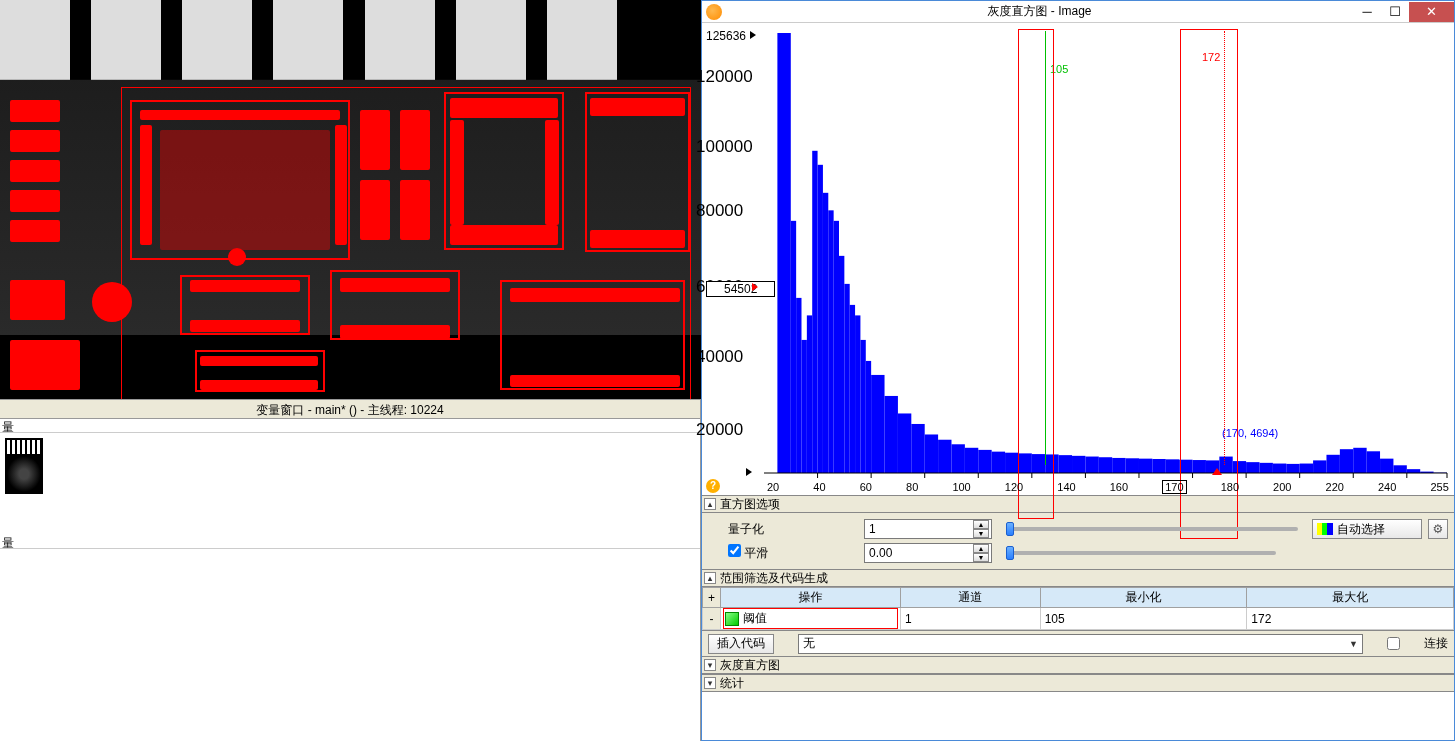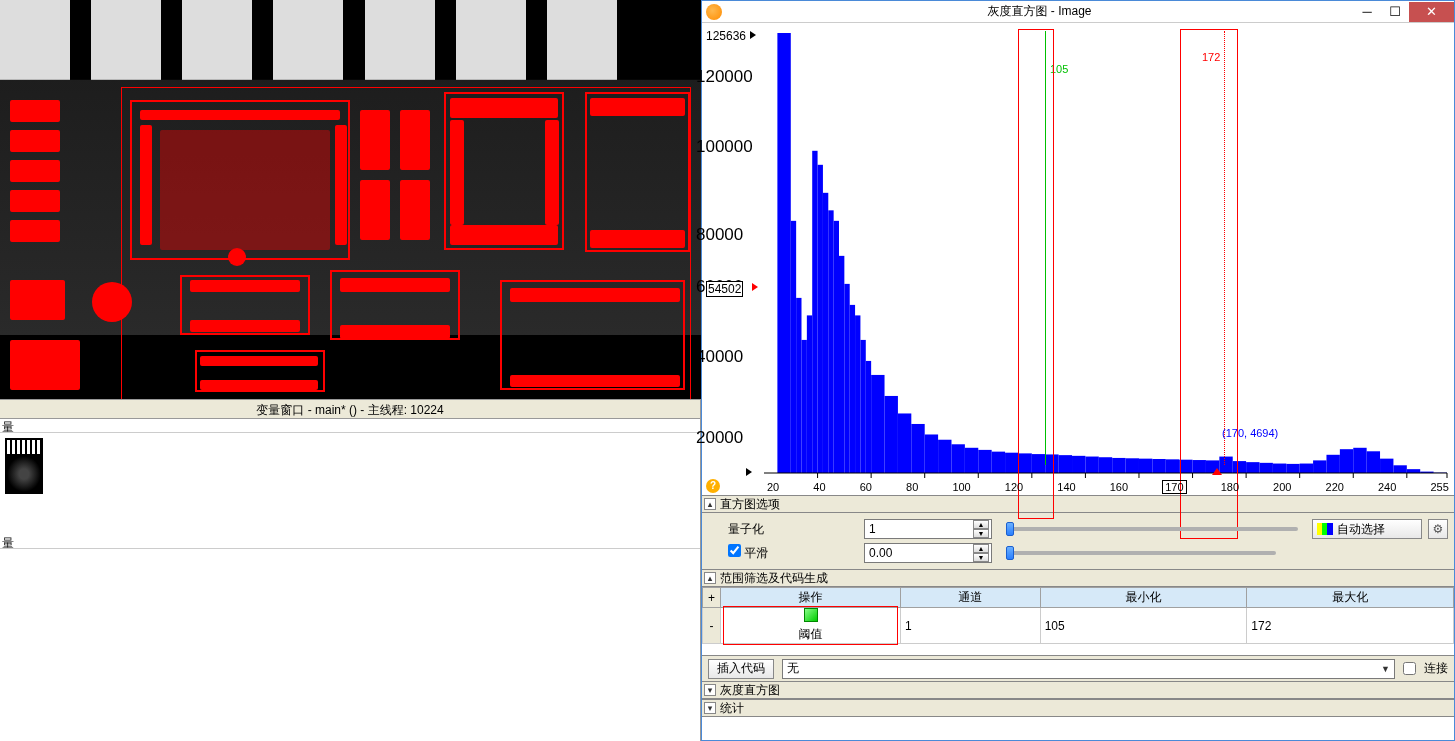--- a/index.html
+++ b/index.html
@@ -25,21 +25,21 @@
 .title-bar { height:22px; background:#fff; display:flex; align-items:center; border-bottom:1px solid #ccc; }
 .title-icon { width:16px; height:16px; margin:0 4px; border-radius:50%; background:radial-gradient(circle at 40% 40%, #ffb84d, #ff8c00); position:relative; }
 .title-text { flex:1; text-align:center; color:#000; }
 .win-btns { display:flex; }
 .win-btn { width:28px; height:20px; display:flex; align-items:center; justify-content:center; font-family:Arial; font-size:13px; cursor:pointer; }
 .win-btn.close { background:#c75050; color:#fff; width:45px; }
 
 .chart-area { position:relative; width:752px; height:472px; background:#fff; }
 .chart-svg { position:absolute; left:0; top:0; }
 .y-max-label { position:absolute; left:706px; top:22px; color:#000; }
-.y-cursor-box { position:absolute; left:706px; top:258px; border:1px solid #000; padding:0 1px; background:#fff; color:#000; }
+.y-cursor-box { position:absolute; left:706px; top:258px; border:1px solid #000; padding:0 17px; background:#fff; color:#000; }
 .y-cursor-arrow { position:absolute; left:752px; top:260px; width:0; height:0; border-left:6px solid red; border-top:4px solid transparent; border-bottom:4px solid transparent; }
 .x-axis-labels { position:absolute; left:65px; bottom:0; right:5px; height:16px; display:flex; justify-content:space-between; color:#000; align-items:center; }
 .x-tick { font-size:11px; }
 .x-cursor-box { border:1px solid #000; padding:0 2px; }
 .green-line { position:absolute; top:8px; bottom:30px; width:1px; background:#00c000; }
 .green-label { position:absolute; color:#00c000; top:40px; font-size:11px; }
 .red-dotted { position:absolute; top:8px; bottom:30px; width:0; border-left:1px dotted red; }
 .red-label { position:absolute; color:red; top:28px; font-size:11px; }
 .red-rect-annot { position:absolute; border:1px solid red; }
 .coord-label { position:absolute; color:#0000ff; font-size:11px; }
@@ -62,26 +62,26 @@
 .auto-icon { width:16px; height:12px; background:linear-gradient(90deg,#ff0 0 30%,#0f0 30% 60%,#00f 60% 100%); }
 .gear-btn { width:20px; height:20px; border:1px solid #888; background:linear-gradient(#fff,#e8e8e8); display:flex; align-items:center; justify-content:center; cursor:pointer; }
 .gear-icon::before { content:"⚙"; color:#555; }
 
 .table-wrap { background:#fff; }
 .tbl { width:100%; border-collapse:collapse; }
 .tbl th { background:#d6e9f8; border:1px solid #a0a0a0; height:20px; font-weight:normal; text-align:center; }
 .tbl th.plus { width:18px; background:#ece9d8; cursor:pointer; }
 .tbl td { border:1px solid #ccc; height:22px; padding:0 4px; text-align:left; }
 .tbl td.minus { width:18px; text-align:center; background:#ece9d8; cursor:pointer; }
-.op-cell { display:flex; align-items:center; gap:4px;flex-direction:column; }
+.op-cell { display:flex; align-items:center; gap:4px; }
 .op-icon { width:14px; height:14px; background:linear-gradient(135deg,#8f8,#0c0); border:1px solid #080; }
 .red-cell-annot { position:relative; }
 .red-cell-annot::after { content:""; position:absolute; left:-2px; top:-2px; right:-2px; bottom:-2px; border:1px solid red; pointer-events:none; }
 
-.code-row { background:#ece9d8; display:flex; align-items:center; height:26px; padding:0 6px; gap:8px; border-top:1px solid #888;margin-top:11px; }
+.code-row { background:#ece9d8; display:flex; align-items:center; height:26px; padding:0 6px; gap:24px; border-top:1px solid #888; }
 .insert-btn { height:20px; padding:0 8px; border:1px solid #888; background:linear-gradient(#fff,#e8e8e8); cursor:pointer; }
 .code-select { flex:1; height:20px; border:1px solid #7a7a7a; background:#fff; display:flex; align-items:center; justify-content:space-between; padding:0 4px; cursor:pointer; }
 .code-select .dd { font-size:9px; color:#333; }
 input[type=checkbox] { width:13px; height:13px; }
 .y-ticks { position:absolute; left:712px; top:20px; bottom:30px; width:40px; }
 .y-tick { position:absolute; right:2px; font-size:17px; color:#000; text-align:right; width:46px; }
 </style>
 </head>
 <body>
 
@@ -229,24 +229,24 @@
           <line x1="544.1176470588235" y1="450" x2="544.1176470588235" y2="455" stroke="#000"></line>
           <line x1="597.6862745098039" y1="450" x2="597.6862745098039" y2="455" stroke="#000"></line>
           <line x1="651.2549019607843" y1="450" x2="651.2549019607843" y2="455" stroke="#000"></line>
           <line x1="704.8235294117648" y1="450" x2="704.8235294117648" y2="455" stroke="#000"></line>
           <line x1="745" y1="450" x2="745" y2="455" stroke="#000"></line>
         </g>
     </svg>
     <div class="y-ticks" id="yticks" style="left:2px;">
         <div class="y-tick" style="top: 23.7383px;">120000</div>
         <div class="y-tick" style="top: 93.7819px;">100000</div>
-        <div class="y-tick" style="top: 182px;">80000</div>
+        <div class="y-tick" style="top: 158px;">80000</div>
         <div class="y-tick" style="top: 233.869px;">60000</div>
         <div class="y-tick" style="top: 303.913px;">40000</div>
-        <div class="y-tick" style="top: 385px; text-align: right;">20000</div>
+        <div class="y-tick" style="top: 377px; text-align: right;">20000</div>
       </div>
     <span class="y-max-label" style="left:4px;top:6px;">125636</span>
     <span class="zero-arrow" style="left:48px;top:8px;border-left-color:#000;"></span>
     <span class="y-cursor-box" style="left:4px;">54502</span>
     <span class="y-cursor-arrow" style="left:50px;"></span>
     <span class="zero-arrow" style="left:44px;top:445px;"></span>
 
     <div class="green-line" style="left:343px;"></div>
     <div class="green-label" style="left:348px;">105</div>
     <div class="red-dotted" style="left:522px;"></div>

